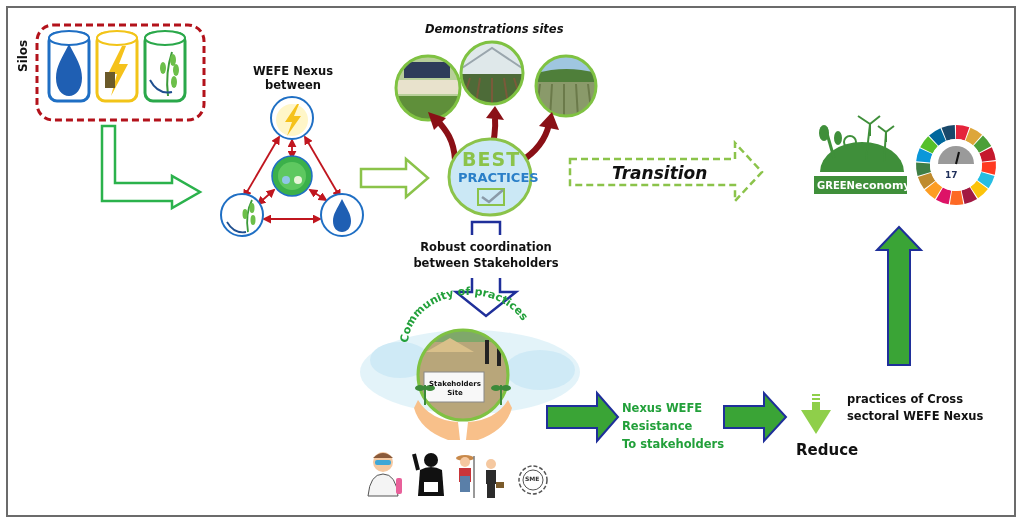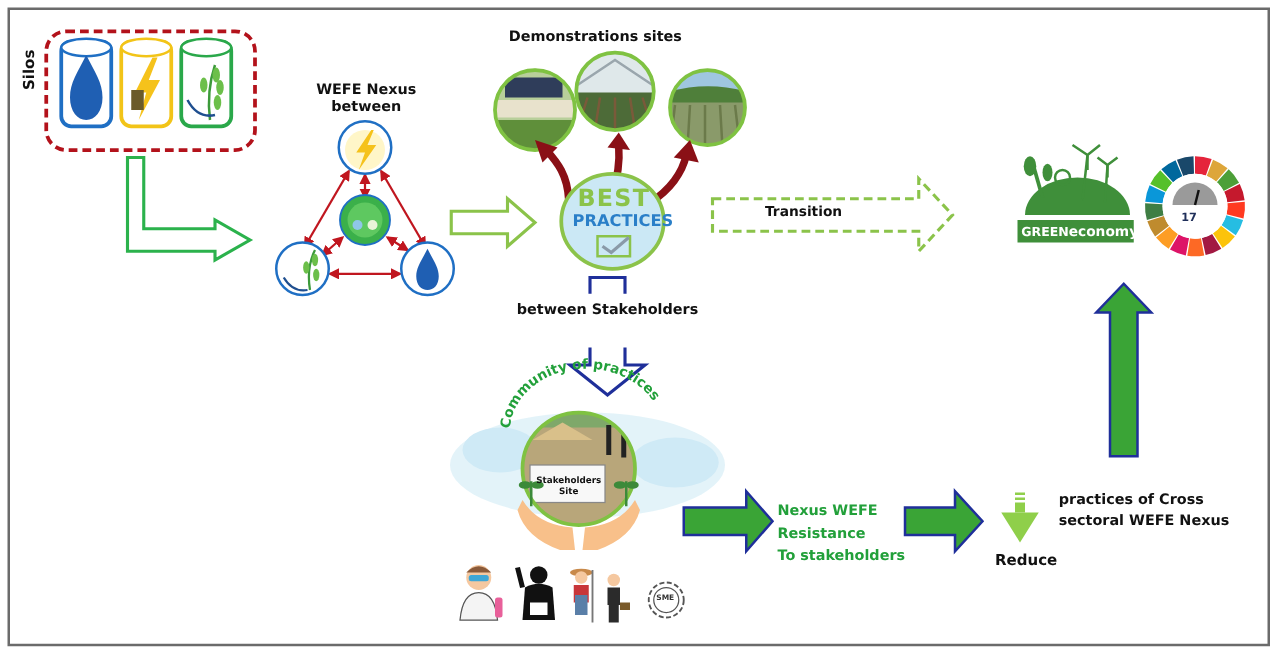--- a/index.html
+++ b/index.html
@@ -259,48 +259,49 @@
   </g>
 </svg>
 
 <div class="lbl" style="left:16px; top:72px; font-size:12px; transform:rotate(-90deg); transform-origin:left top;">Silos</div>
 
 <div class="lbl center" style="left:245px; top:64px; width:96px; font-size:11.5px; line-height:14px;">
   <div>WEFE Nexus</div>
   <div>between</div>
 </div>
 
-<div class="lbl" style="left:407px; top:22px; font-size:11.5px;">Demonstrations sites</div>
+<div class="lbl" style="left:425px; top:22px; font-size:11.5px;font-style:italic;">Demonstrations sites</div>
 
 <div class="lbl" style="left:462px; top:148px; font-size:19px; color:#8bc34a; letter-spacing:1px;">BEST</div>
 <div class="lbl" style="left:458px; top:170px; font-size:13px; color:#2a7fc8;">PRACTICES</div>
 
-<div class="lbl" style="left:612px; top:163px; font-size:11px;">Transition</div>
+<div class="lbl" style="left:612px; top:163px; font-size:17px;font-style:italic;">Transition</div>
 
 <div class="lbl" style="left:817px; top:179px; font-size:10px; color:#fff; font-weight:bold;">
   <span>GREEN</span><span style="font-size:11px;">economy</span>
 </div>
 
 <div class="lbl" style="left:945px; top:170px; font-size:9px; color:#1f2f5a;">17</div>
 
 <div class="lbl center" style="left:404px; top:239px; width:164px; font-size:11.5px; line-height:16px;">
+  <div>Robust coordination</div>
   <div>between Stakeholders</div>
 </div>
 
 <div class="lbl center" style="left:426px; top:380px; width:58px; font-size:7px; line-height:9px; color:#111;">
   <div>Stakeholders</div>
   <div>Site</div>
 </div>
 
 <div class="lbl" style="left:525px; top:475px; font-size:6px; color:#333;">SME</div>
 
 <div class="lbl green-text" style="left:622px; top:399px; font-size:11.5px; line-height:18px;">
   <div>Nexus WEFE</div>
   <div>Resistance</div>
   <div>To stakeholders</div>
 </div>
 
-<div class="lbl" style="left:796px; top:441px; font-size:12px;">Reduce</div>
+<div class="lbl" style="left:796px; top:441px; font-size:15px;">Reduce</div>
 
 <div class="lbl" style="left:847px; top:391px; font-size:11.5px; line-height:17px;">
   <div>practices of Cross</div>
   <div>sectoral WEFE Nexus</div>
 </div>
 
 </body></html>

